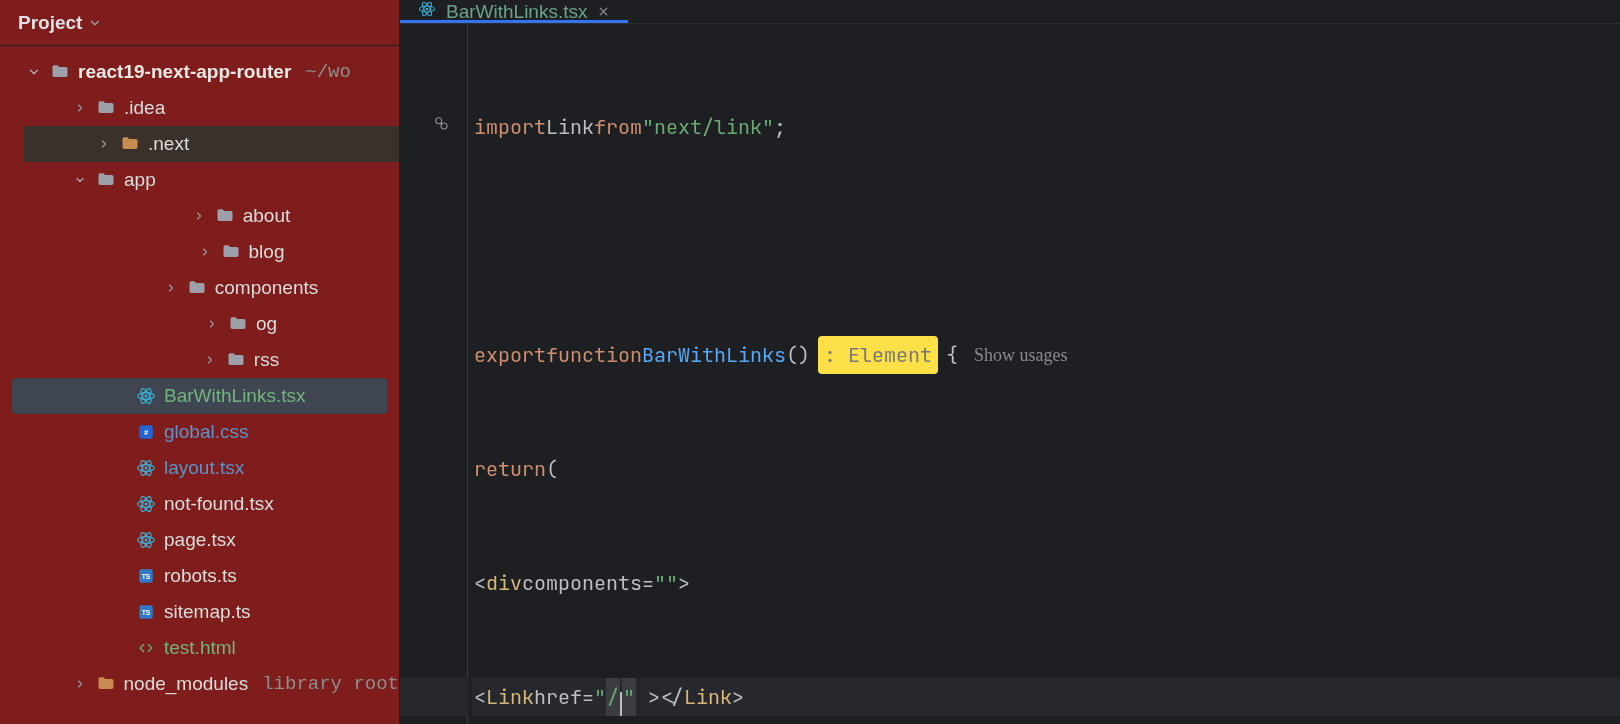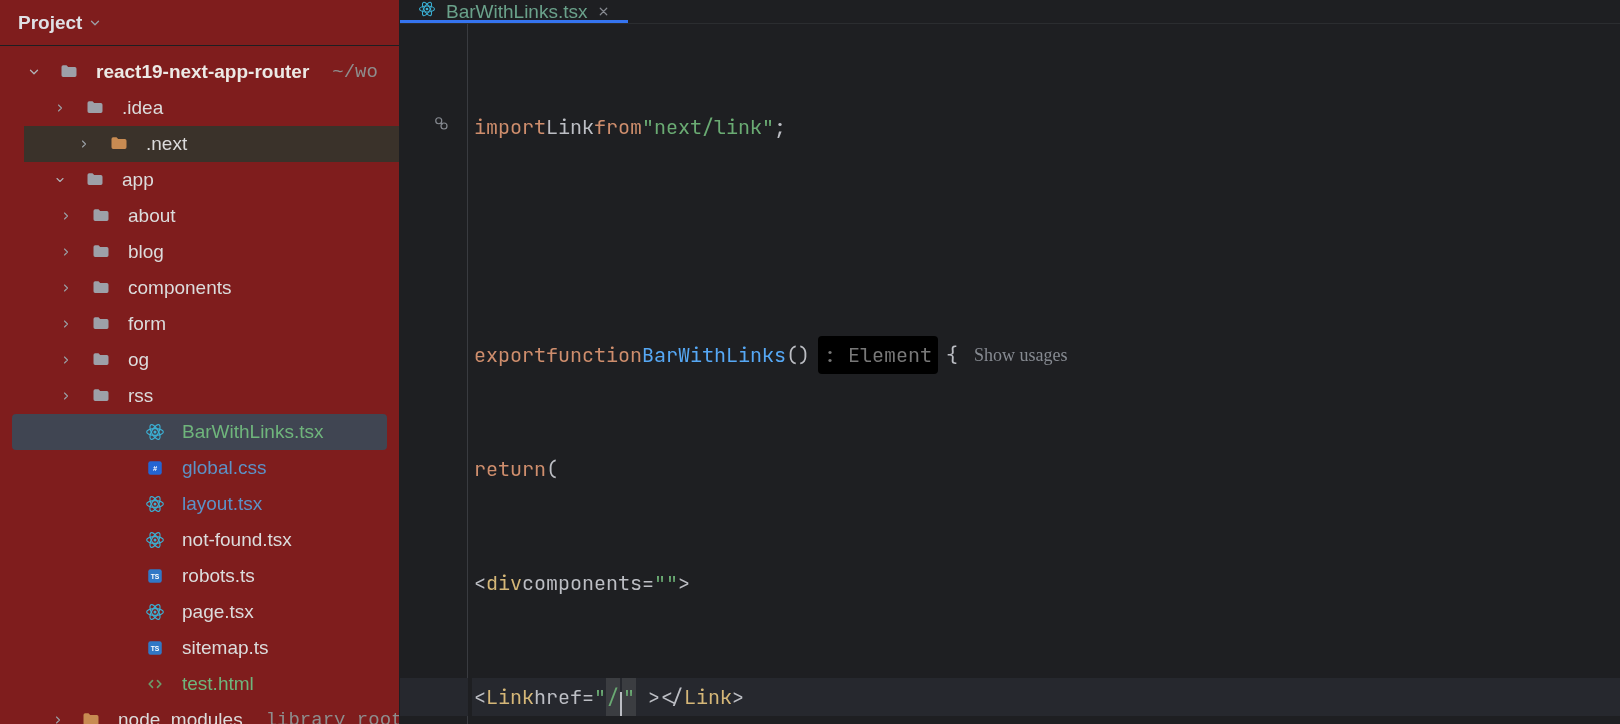--- a/index.html
+++ b/index.html
@@ -37,21 +37,21 @@
   .tree {
     flex: 1;
     overflow: hidden;
     padding-top: 8px;
     font-size: 19px;
   }
   .tree-item {
     display: flex;
     align-items: center;
     height: 36px;
-    gap: 17px;
+    gap: 8px;
     white-space: nowrap;
     cursor: default;
   }
   .tree-item .arrow {
     width: 16px;
     display: inline-flex;
     justify-content: center;
     color: #9aa0a6;
   }
   .tree-item .arrow.none { visibility: hidden; }
@@ -65,22 +65,22 @@
   .tree-item.selected {
     background: #404552;
     border-radius: 4px;
     margin: 0 12px;
   }
   .tree-item.highlighted {
     background: #3a322a;
     margin-left: 24px;
   }
   .depth0 { padding-left: 26px; }
-  .depth1 { padding-left: 52px; }
-  .depth2 { padding-left: 58px; }
+  .depth1 { padding-left: 72px; }
+  .depth2 { padding-left: 82px; justify-content: center; }
   .depth3 { padding-left: 112px; }
   .tree-item.selected.depth3 { padding-left: 100px; }
   .green .label { color: #6fb57c; }
   .blue .label { color: #5c92c7; }
 
   .editor {
     flex: 1;
     display: flex;
     flex-direction: column;
     background: #1e1f22;
@@ -145,21 +145,21 @@
     left:-72px; top:0; bottom:0; width:68px;
     background:#26282e;
   }
   .kw { color: #cf8e6d; }
   .ident { color: #bcbec4; }
   .fnname { color: #56a8f5; }
   .tagc { color: #d5b778; }
   .attr { color: #bcbec4; }
   .str { color: #6aab73; }
   .punct { color: #bcbec4; }
-  .hint { color: #787878; background:#000000; padding: 0 6px; border-radius: 4px; margin: 0 8px;}
+  .hint { color: #787878; background:#fde047; padding: 0 6px; border-radius: 4px; margin: 0 8px;}
   .show-usages { color: #868a91; margin-left: 16px; font-family: Liberation Serif, serif; font-size: 18px;}
   .cursor-block {
     display:inline-block;
     width: 2px;
     height: 24px;
     background: #bcbec4;
     vertical-align: middle;
   }
   .caret-highlight{
     background:#3b3d41;
@@ -282,33 +282,20 @@
           <span class="arrow">
             <svg width="12" height="12" viewBox="0 0 24 24" fill="none">
               <path d="M9 6l6 6-6 6" stroke="#9aa0a6" stroke-width="2.2" stroke-linecap="round" stroke-linejoin="round"></path>
             </svg>
           </span>
           <span class="ico">
             <svg width="20" height="20" viewBox="0 0 24 24">
               <path fill="#9da0a8" d="M3 6a2 2 0 012-2h4l2 2h8a2 2 0 012 2v8a2 2 0 01-2 2H5a2 2 0 01-2-2V6z"></path>
             </svg>
           </span>
-          <span class="label">form</span>
-        </div>
-        <div class="tree-item depth2">
-          <span class="arrow">
-            <svg width="12" height="12" viewBox="0 0 24 24" fill="none">
-              <path d="M9 6l6 6-6 6" stroke="#9aa0a6" stroke-width="2.2" stroke-linecap="round" stroke-linejoin="round"></path>
-            </svg>
-          </span>
-          <span class="ico">
-            <svg width="20" height="20" viewBox="0 0 24 24">
-              <path fill="#9da0a8" d="M3 6a2 2 0 012-2h4l2 2h8a2 2 0 012 2v8a2 2 0 01-2 2H5a2 2 0 01-2-2V6z"></path>
-            </svg>
-          </span>
           <span class="label">og</span>
         </div>
         <div class="tree-item depth2">
           <span class="arrow">
             <svg width="12" height="12" viewBox="0 0 24 24" fill="none">
               <path d="M9 6l6 6-6 6" stroke="#9aa0a6" stroke-width="2.2" stroke-linecap="round" stroke-linejoin="round"></path>
             </svg>
           </span>
           <span class="ico">
             <svg width="20" height="20" viewBox="0 0 24 24">
@@ -365,40 +352,40 @@
                 <ellipse cx="12" cy="12" rx="10" ry="4" transform="rotate(120 12 12)"></ellipse>
               </g>
               <circle cx="12" cy="12" r="1.8" fill="#3bb0d4"></circle>
             </svg>
           </span>
           <span class="label">not-found.tsx</span>
         </div>
         <div class="tree-item depth3">
           <span class="arrow none"></span>
           <span class="ico">
-            <svg width="18" height="18" viewBox="0 0 24 24">
-              <rect x="3" y="3" width="18" height="18" rx="3" fill="#3178c6"></rect>
-              <text x="12" y="16" text-anchor="middle" font-size="9" font-family="sans-serif" font-weight="700" fill="#fff">TS</text>
-            </svg>
-          </span>
-          <span class="label">robots.ts</span>
-        </div>
-        <div class="tree-item depth3">
-          <span class="arrow none"></span>
-          <span class="ico">
             <svg width="20" height="20" viewBox="0 0 24 24">
               <g fill="none" stroke="#3bb0d4" stroke-width="1.4">
                 <ellipse cx="12" cy="12" rx="10" ry="4"></ellipse>
                 <ellipse cx="12" cy="12" rx="10" ry="4" transform="rotate(60 12 12)"></ellipse>
                 <ellipse cx="12" cy="12" rx="10" ry="4" transform="rotate(120 12 12)"></ellipse>
               </g>
               <circle cx="12" cy="12" r="1.8" fill="#3bb0d4"></circle>
             </svg>
           </span>
           <span class="label">page.tsx</span>
+        </div>
+        <div class="tree-item depth3">
+          <span class="arrow none"></span>
+          <span class="ico">
+            <svg width="18" height="18" viewBox="0 0 24 24">
+              <rect x="3" y="3" width="18" height="18" rx="3" fill="#3178c6"></rect>
+              <text x="12" y="16" text-anchor="middle" font-size="9" font-family="sans-serif" font-weight="700" fill="#fff">TS</text>
+            </svg>
+          </span>
+          <span class="label">robots.ts</span>
         </div>
         <div class="tree-item depth3">
           <span class="arrow none"></span>
           <span class="ico">
             <svg width="18" height="18" viewBox="0 0 24 24">
               <rect x="3" y="3" width="18" height="18" rx="3" fill="#3178c6"></rect>
               <text x="12" y="16" text-anchor="middle" font-size="9" font-family="sans-serif" font-weight="700" fill="#fff">TS</text>
             </svg>
           </span>
           <span class="label">sitemap.ts</span>

